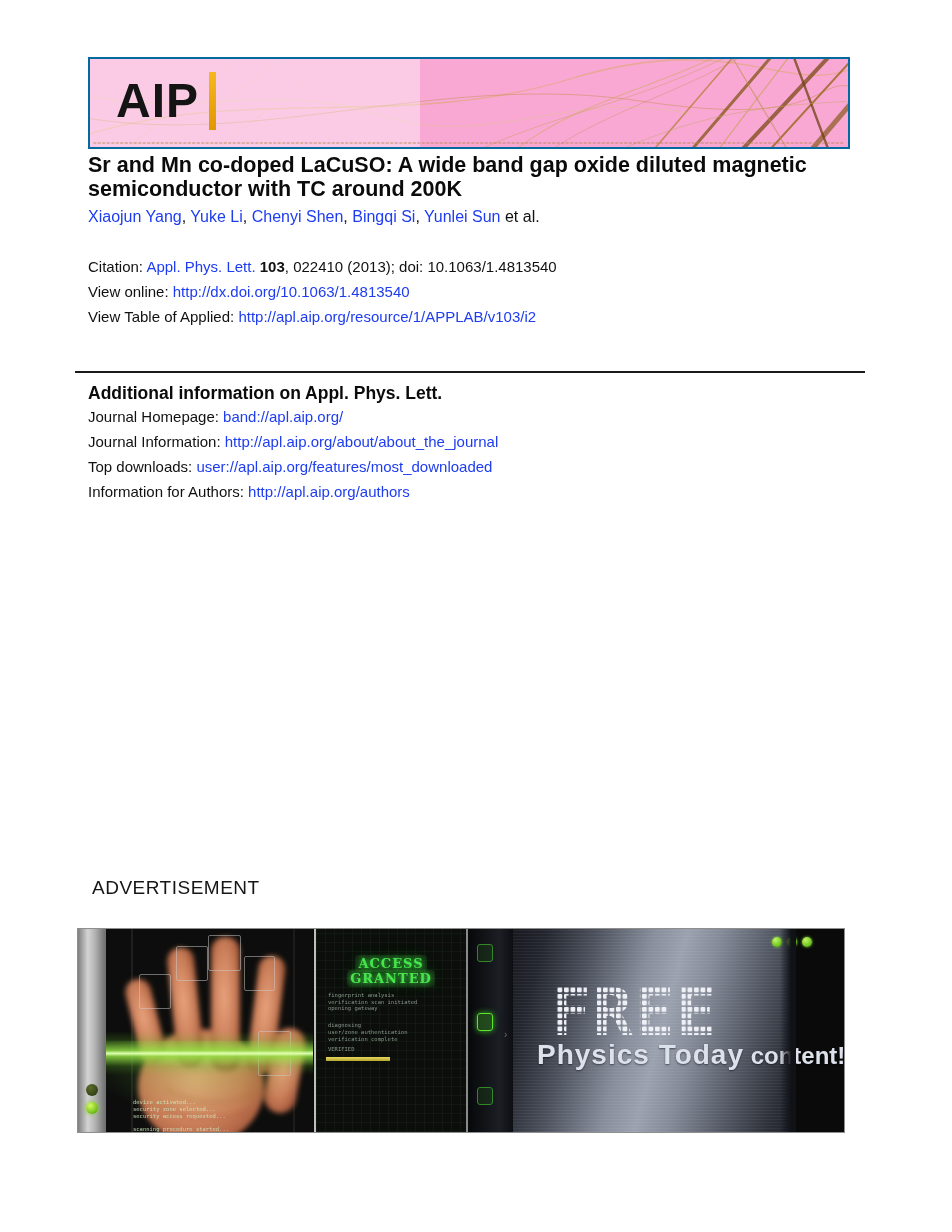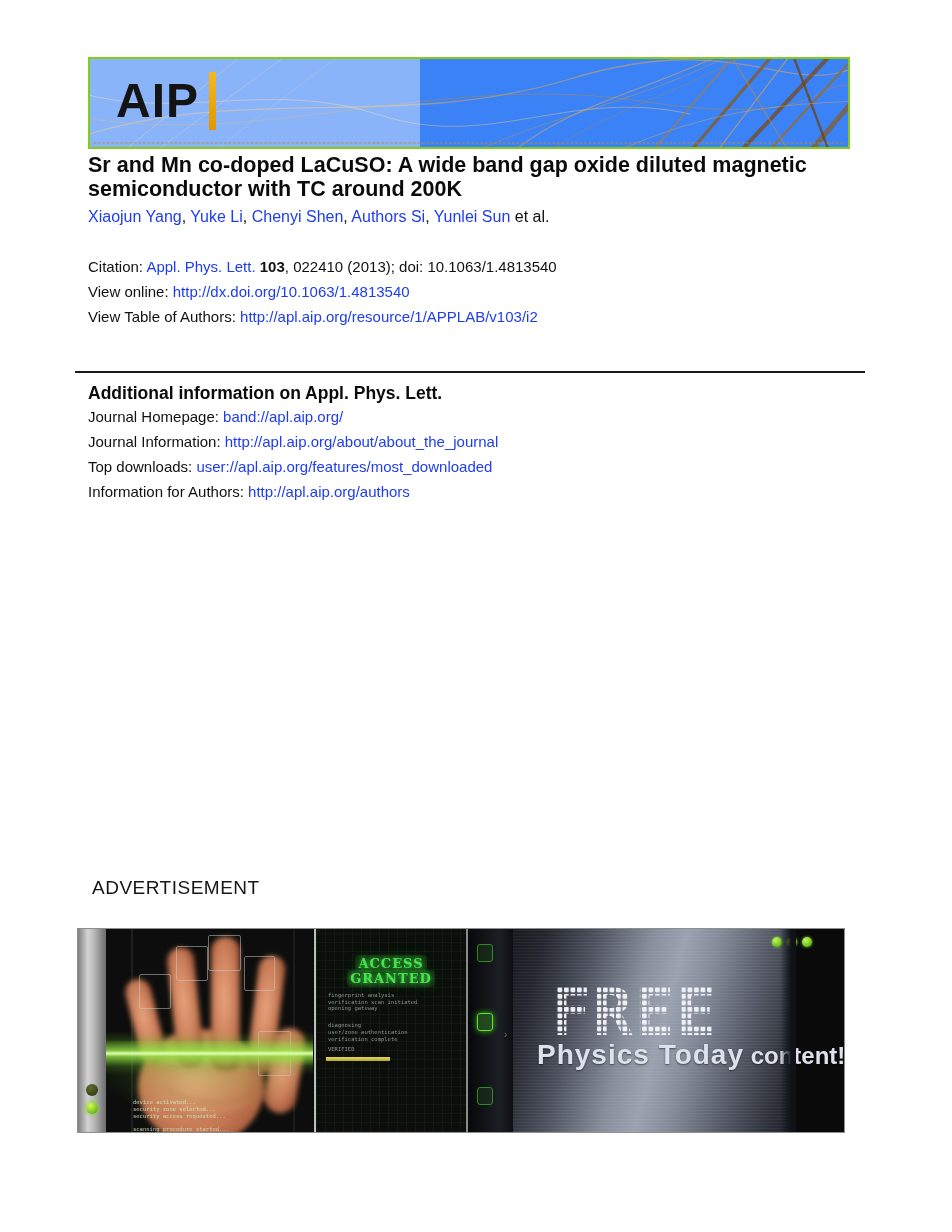--- a/index.html
+++ b/index.html
@@ -1,21 +1,21 @@
 <!DOCTYPE html>
 <html><head>
 <meta charset="utf-8">
 <style>
   html,body{margin:0;padding:0;background:#ffffff;}
   #page{position:relative;width:952px;height:1232px;background:#ffffff;
         font-family:"Liberation Sans",sans-serif;overflow:hidden;color:#111;}
 
   
   .banner{position:absolute;left:88px;top:57px;width:758px;height:88px;
-          border:2px solid #84cc16;background:#3b82f6;}
+          border:2px solid #0369a1;background:#f9a8d4;}
   .banner-art{position:absolute;left:0;top:0;width:100%;height:100%;}
   .logo-wrap{position:absolute;left:26px;top:13px;display:flex;align-items:center;}
   .logo-aip{font-size:48px;font-weight:bold;color:#141414;letter-spacing:1px;line-height:1;}
   .logo-bar{width:7px;height:58px;background:linear-gradient(#f6b81f,#df9700);margin:0 12px 0 10px;}
   .journal-name{font-size:21px;font-weight:bold;color:#121212;line-height:1.35;}
 
   
   .title{position:absolute;left:88px;top:153px;width:780px;font-size:21.5px;
          font-weight:bold;color:#0b0b0b;line-height:24px;}
   .authors{position:absolute;left:88px;top:208px;font-size:16px;color:#111;}
@@ -131,28 +131,28 @@
 
   <div class="title">
     <div>Sr and Mn co-doped LaCuSO: A wide band gap oxide diluted magnetic</div>
     <div>semiconductor with TC around 200K</div>
   </div>
 
   <div class="authors">
     <a class="link">Xiaojun Yang</a><span>, </span>
     <a class="link">Yuke Li</a><span>, </span>
     <a class="link">Chenyi Shen</a><span>, </span>
-    <a class="link">Authors Si</a><span>, </span>
+    <a class="link">Bingqi Si</a><span>, </span>
     <a class="link">Yunlei Sun</a><span> et al.</span>
   </div>
 
   <div class="cite">
     <div><span>Citation: </span><a class="link">Appl. Phys. Lett. </a><b>103</b><span>, 022410 (2013); doi: 10.1063/1.4813540</span></div>
     <div><span>View online: </span><a class="link">http://dx.doi.org/10.1063/1.4813540</a></div>
-    <div><span>View Table of Authors: </span><a class="link">http://apl.aip.org/resource/1/APPLAB/v103/i2</a></div>
+    <div><span>View Table of Applied: </span><a class="link">http://apl.aip.org/resource/1/APPLAB/v103/i2</a></div>
   </div>
 
   <div class="rule"></div>
 
   <div class="addinfo-heading">Additional information on Appl. Phys. Lett.</div>
   <div class="addinfo-list">
     <div><span>Journal Homepage: </span><a class="link">band://apl.aip.org/</a></div>
     <div><span>Journal Information: </span><a class="link">http://apl.aip.org/about/about_the_journal</a></div>
     <div><span>Top downloads: </span><a class="link">user://apl.aip.org/features/most_downloaded</a></div>
     <div><span>Information for Authors: </span><a class="link">http://apl.aip.org/authors</a></div>

